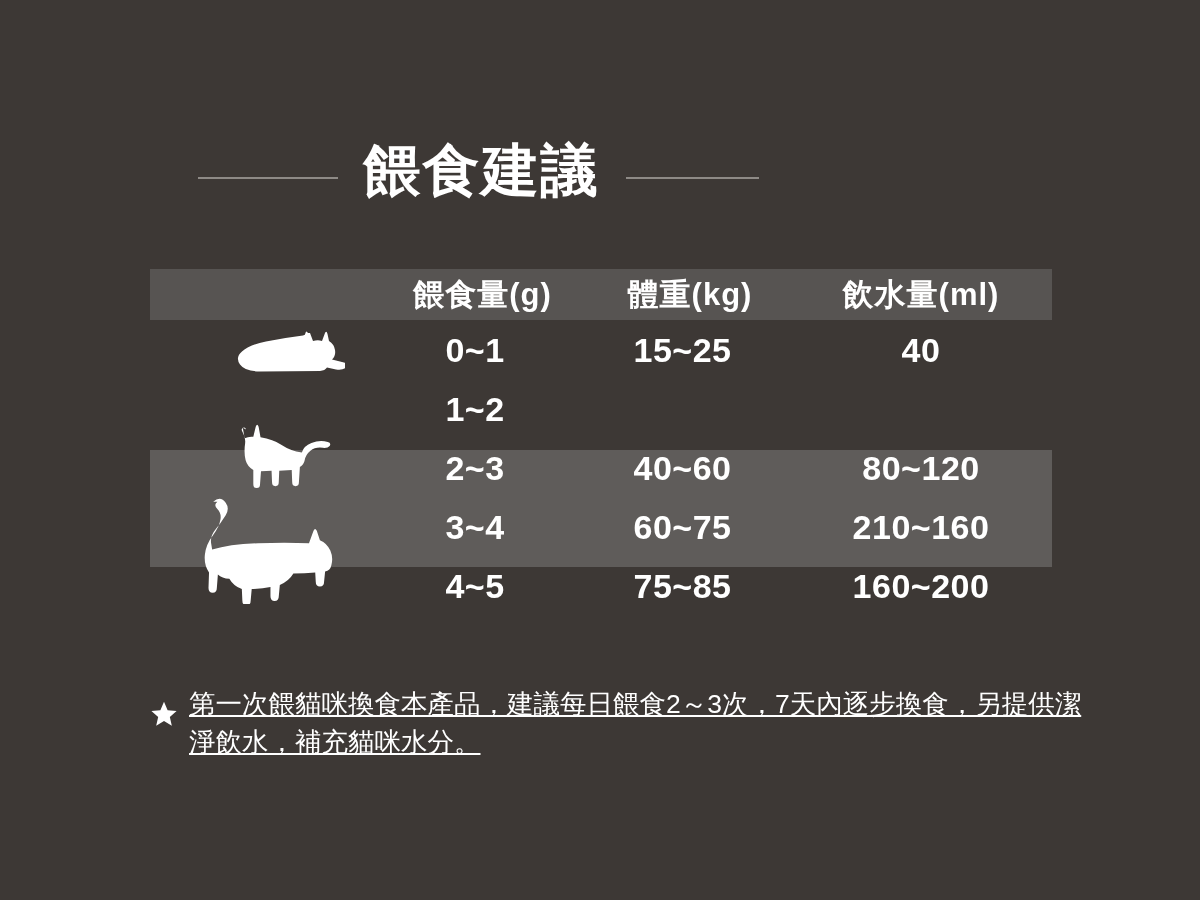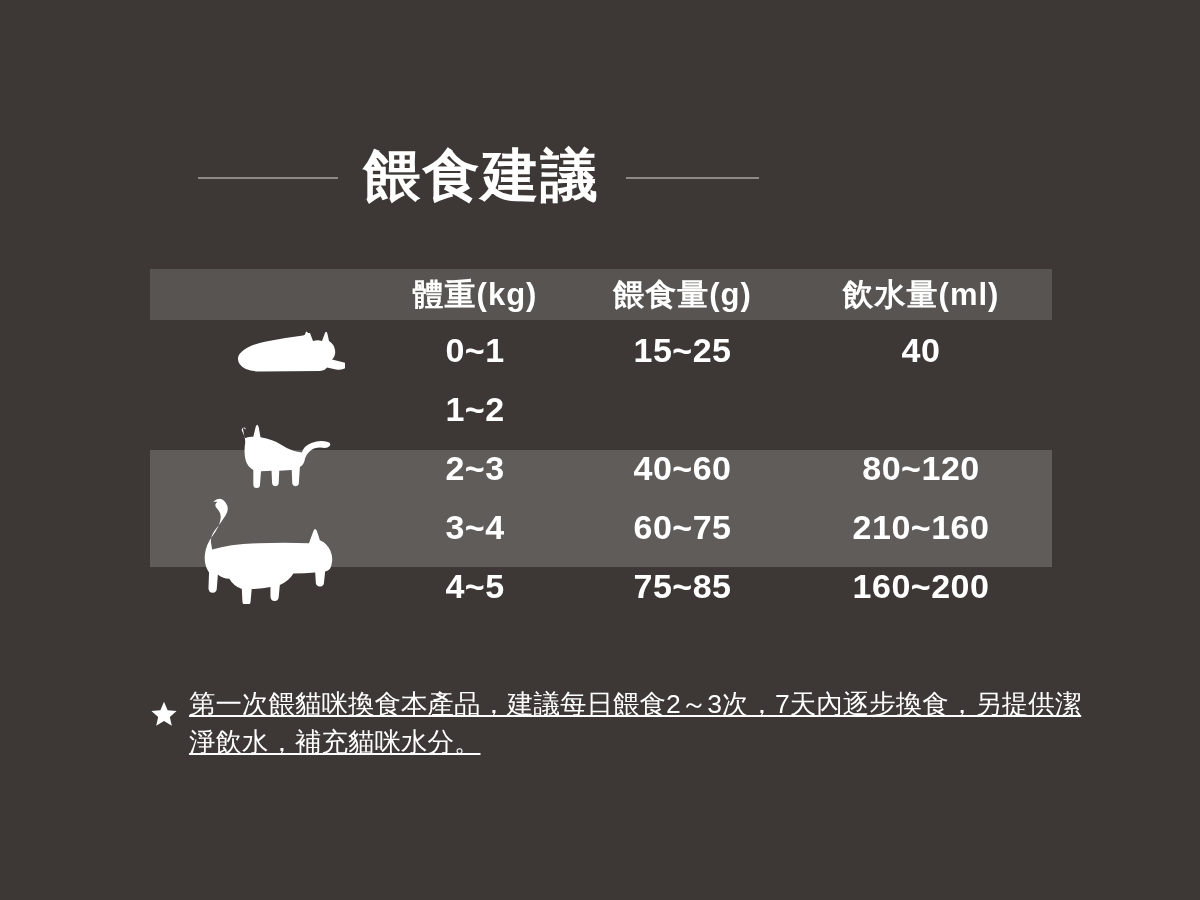--- a/index.html
+++ b/index.html
@@ -21,20 +21,21 @@
   #title-block {
     position: absolute;
     left: 0;
     top: 138;
     width: 956px;
     height: 80px;
     display: flex;
     align-items: center;
     justify-content: center;
     gap: 26px;
+    font-family: Liberation Mono, monospace;
   }
   #title-block { top: 138px; }
 
   .title-rule {
     height: 2px;
     background: #8e8a86;
     flex: 0 0 auto;
   }
   .title-rule.left  { width: 140px; }
   .title-rule.right { width: 133px; }
@@ -162,22 +163,22 @@
 
 <div id="feeding-table">
 
   <div class="band" id="header-band"></div>
   <div class="band" id="highlight-band"></div>
 
   <div class="table-inner">
 
     <div class="row header-row">
       <div class="cell icon-col"></div>
+      <div class="cell food-col">餵食量(g)</div>
       <div class="cell weight-col">體重(kg)</div>
-      <div class="cell food-col">餵食量(g)</div>
       <div class="cell water-col">飲水量(ml)</div>
     </div>
 
     <div class="row">
       <div class="cell icon-col"></div>
       <div class="cell weight-col">0~1</div>
       <div class="cell food-col">15~25</div>
       <div class="cell water-col">40</div>
     </div>
 

